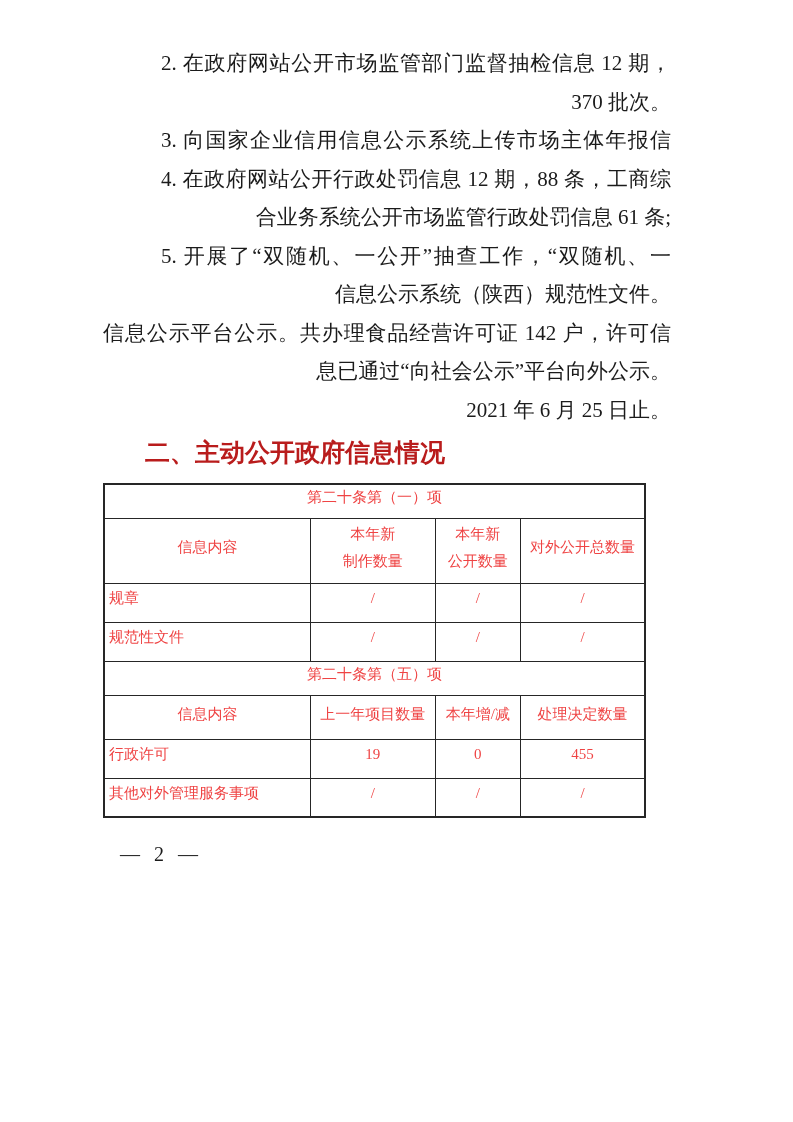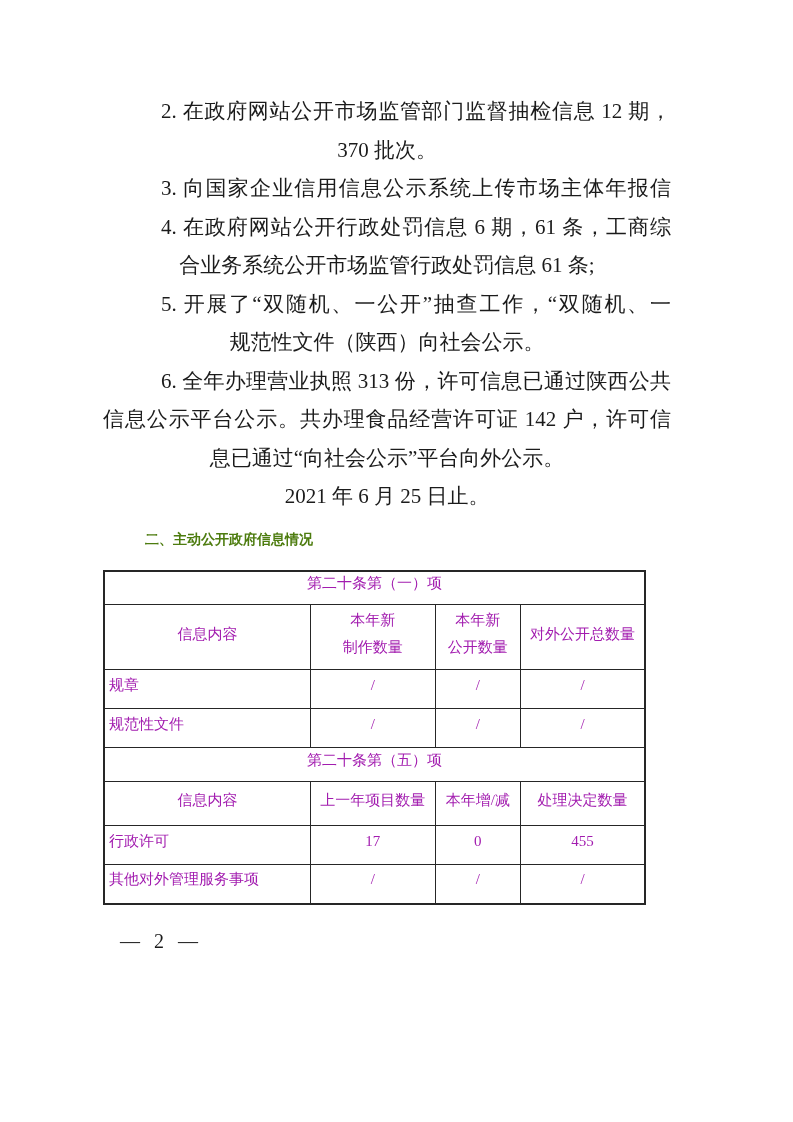--- a/index.html
+++ b/index.html
@@ -2,56 +2,56 @@
 <html><head>
 <meta charset="utf-8">
 <style>
   html, body { margin: 0; padding: 0; background: #ffffff; }
   .page {
     position: relative;
     width: 793px;
     height: 1122px;
     background: #ffffff;
     box-sizing: border-box;
-    padding: 92px 122px 0 103px;
+    padding: 44px 122px 0 103px;
     font-family: "Liberation Serif", "DejaVu Serif", serif;
     color: #1b1b1b;
     overflow: hidden;
   }
   .body-text { width: 568px; }
   .line {
     margin: 0;
     font-size: 21px;
     height: 38.5px;
     line-height: 38.5px;
-    text-align: center;
+    text-align: right;
   }
   .line.full {
     text-align: justify;
     text-align-last: justify;
   }
   .line.indent { text-indent: 58px; }
   .heading {
     margin: 1px 0 0 0;
     font-family: "Liberation Sans", "DejaVu Sans", sans-serif;
     font-weight: bold;
-    font-size: 14px;
+    font-size: 25px;
     height: 44px;
     line-height: 44px;
     text-indent: 42px;
-    color: #4d7c0f;
+    color: #b91c1c;
   }
   table.info-table {
     border-collapse: collapse;
     table-layout: fixed;
     width: 543px;
     margin-top: 9px;
     border: 2px solid #262626;
     font-size: 15px;
-    color: #a21caf;
+    color: #ef4444;
   }
   table.info-table td {
     border: 1px solid #262626;
     box-sizing: border-box;
     padding: 2px 4px;
   }
   tr.span-row td {
     height: 34px;
     text-align: center;
     vertical-align: middle;
@@ -78,25 +78,24 @@
   }
 </style>
 </head>
 <body>
 
 <div class="page">
   <div class="body-text">
     <p class="line indent full">2. 在政府网站公开市场监管部门监督抽检信息 12 期，</p>
     <p class="line">370 批次。</p>
     <p class="line indent full">3. 向国家企业信用信息公示系统上传市场主体年报信</p>
-    <p class="line indent full">4. 在政府网站公开行政处罚信息 6 期，61 条，工商综</p>
+    <p class="line indent full">4. 在政府网站公开行政处罚信息 12 期，88 条，工商综</p>
     <p class="line">合业务系统公开市场监管行政处罚信息 61 条;</p>
     <p class="line indent full">5. 开展了“双随机、一公开”抽查工作，“双随机、一</p>
-    <p class="line">规范性文件（陕西）向社会公示。</p>
-    <p class="line indent full">6. 全年办理营业执照 313 份，许可信息已通过陕西公共</p>
+    <p class="line">信息公示系统（陕西）规范性文件。</p>
     <p class="line full">信息公示平台公示。共办理食品经营许可证 142 户，许可信</p>
     <p class="line">息已通过“向社会公示”平台向外公示。</p>
     <p class="line">2021 年 6 月 25 日止。</p>
   </div>
 
   <h2 class="heading">二、主动公开政府信息情况</h2>
 
   <table class="info-table">
     <colgroup>
       <col style="width:38.2%">
@@ -132,21 +131,21 @@
         <td colspan="4">第二十条第（五）项</td>
       </tr>
       <tr class="header-row short">
         <td>信息内容</td>
         <td>上一年项目数量</td>
         <td>本年增/减</td>
         <td>处理决定数量</td>
       </tr>
       <tr class="data-row">
         <td class="label-cell">行政许可</td>
-        <td class="value-cell">17</td>
+        <td class="value-cell">19</td>
         <td class="value-cell">0</td>
         <td class="value-cell">455</td>
       </tr>
       <tr class="data-row">
         <td class="label-cell">其他对外管理服务事项</td>
         <td class="value-cell">/</td>
         <td class="value-cell">/</td>
         <td class="value-cell">/</td>
       </tr>
     </tbody>

